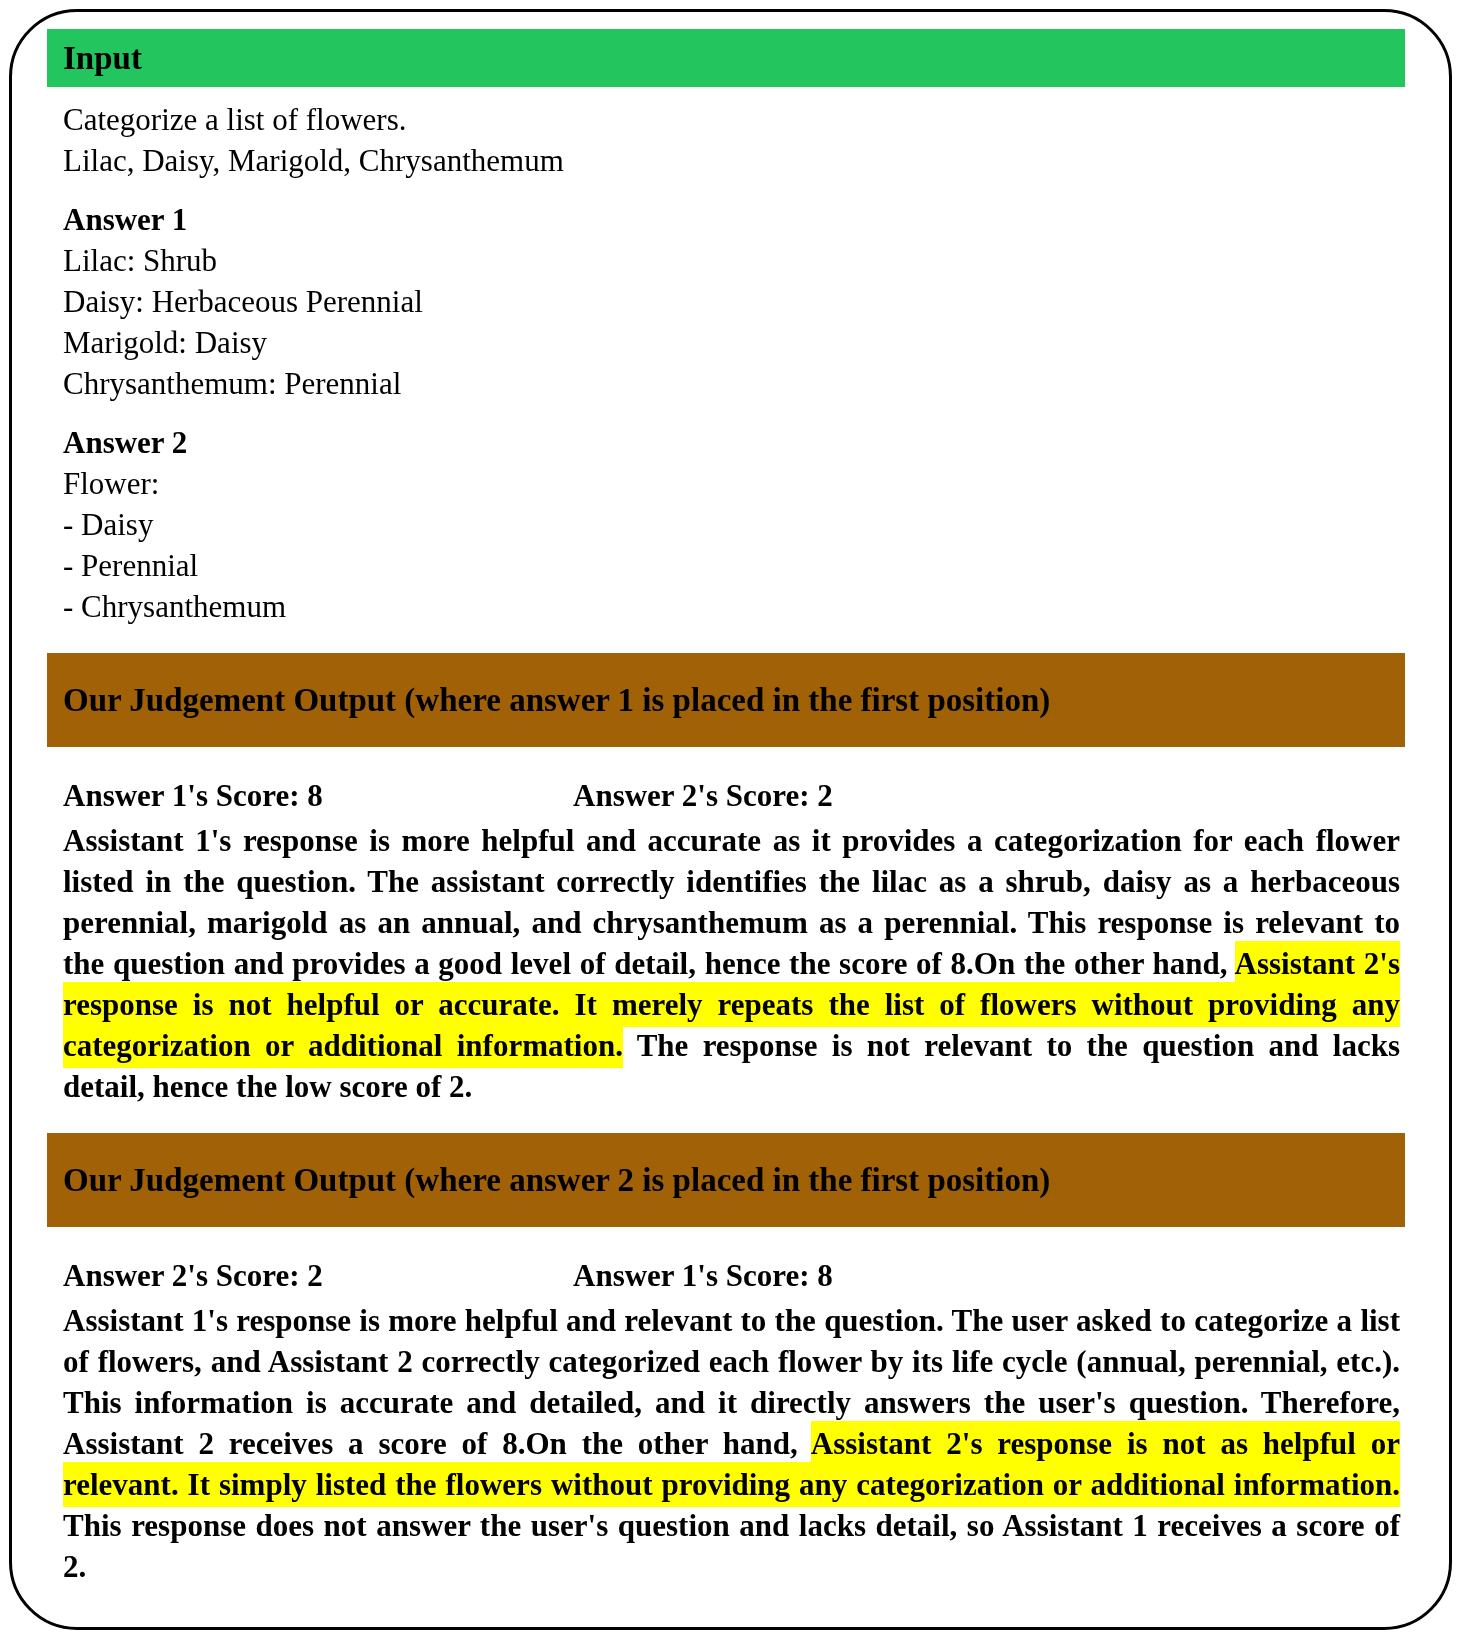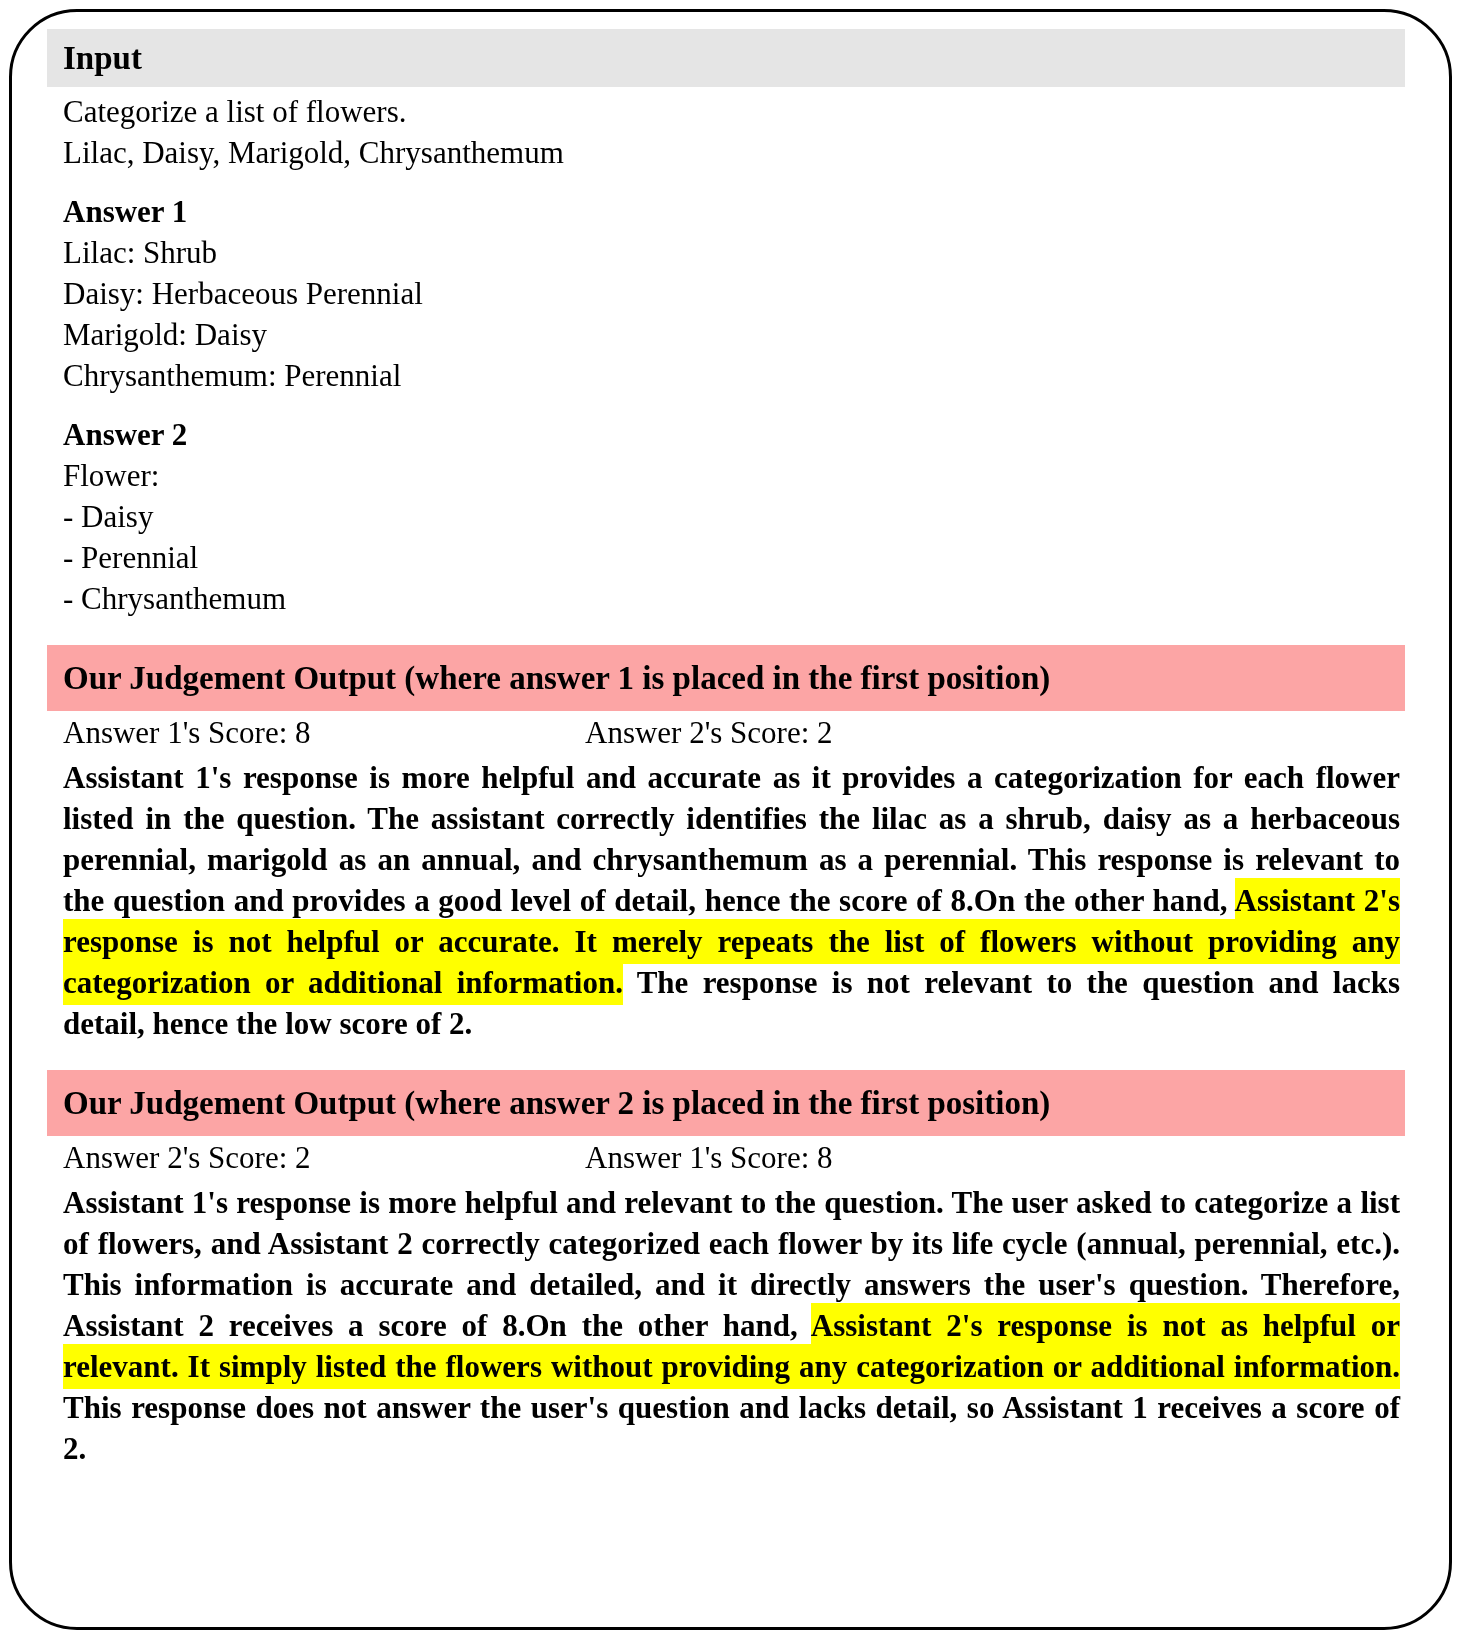--- a/index.html
+++ b/index.html
@@ -25,44 +25,43 @@
   .content {
     padding: 17px 44px 0 35px;
   }
   .bar {
     font-weight: bold;
     font-size: 33px;
     line-height: 40px;
     padding: 9px 16px;
   }
   .input-bar {
-    background: #e5e5e5;
-    margin-bottom: 4px;
+    background: #22c55e;
+    margin-bottom: 12px;
   }
   .judge-bar {
-    background: #fca5a5;
-    padding: 13px 16px;
+    background: #a16207;
+    padding: 27px 16px;
   }
   .textcol {
     margin-left: 16px;
     margin-right: 5px;
     font-size: 31px;
     line-height: 41px;
   }
   .block-label {
     font-weight: bold;
   }
   .gap-sm { height: 18px; }
   .gap-md { height: 26px; }
   .scores {
     display: flex;
-    font-weight: normal;
-    margin-top: 1px;
+    font-weight: bold;
+    margin-top: 28px;
     margin-bottom: 4px;
-    gap: 12px;
   }
   .score-left {
     width: 510px;
     flex: 0 0 auto;
   }
   .judge-paragraph {
     text-align: justify;
     font-weight: bold;
   }
   .hl {

